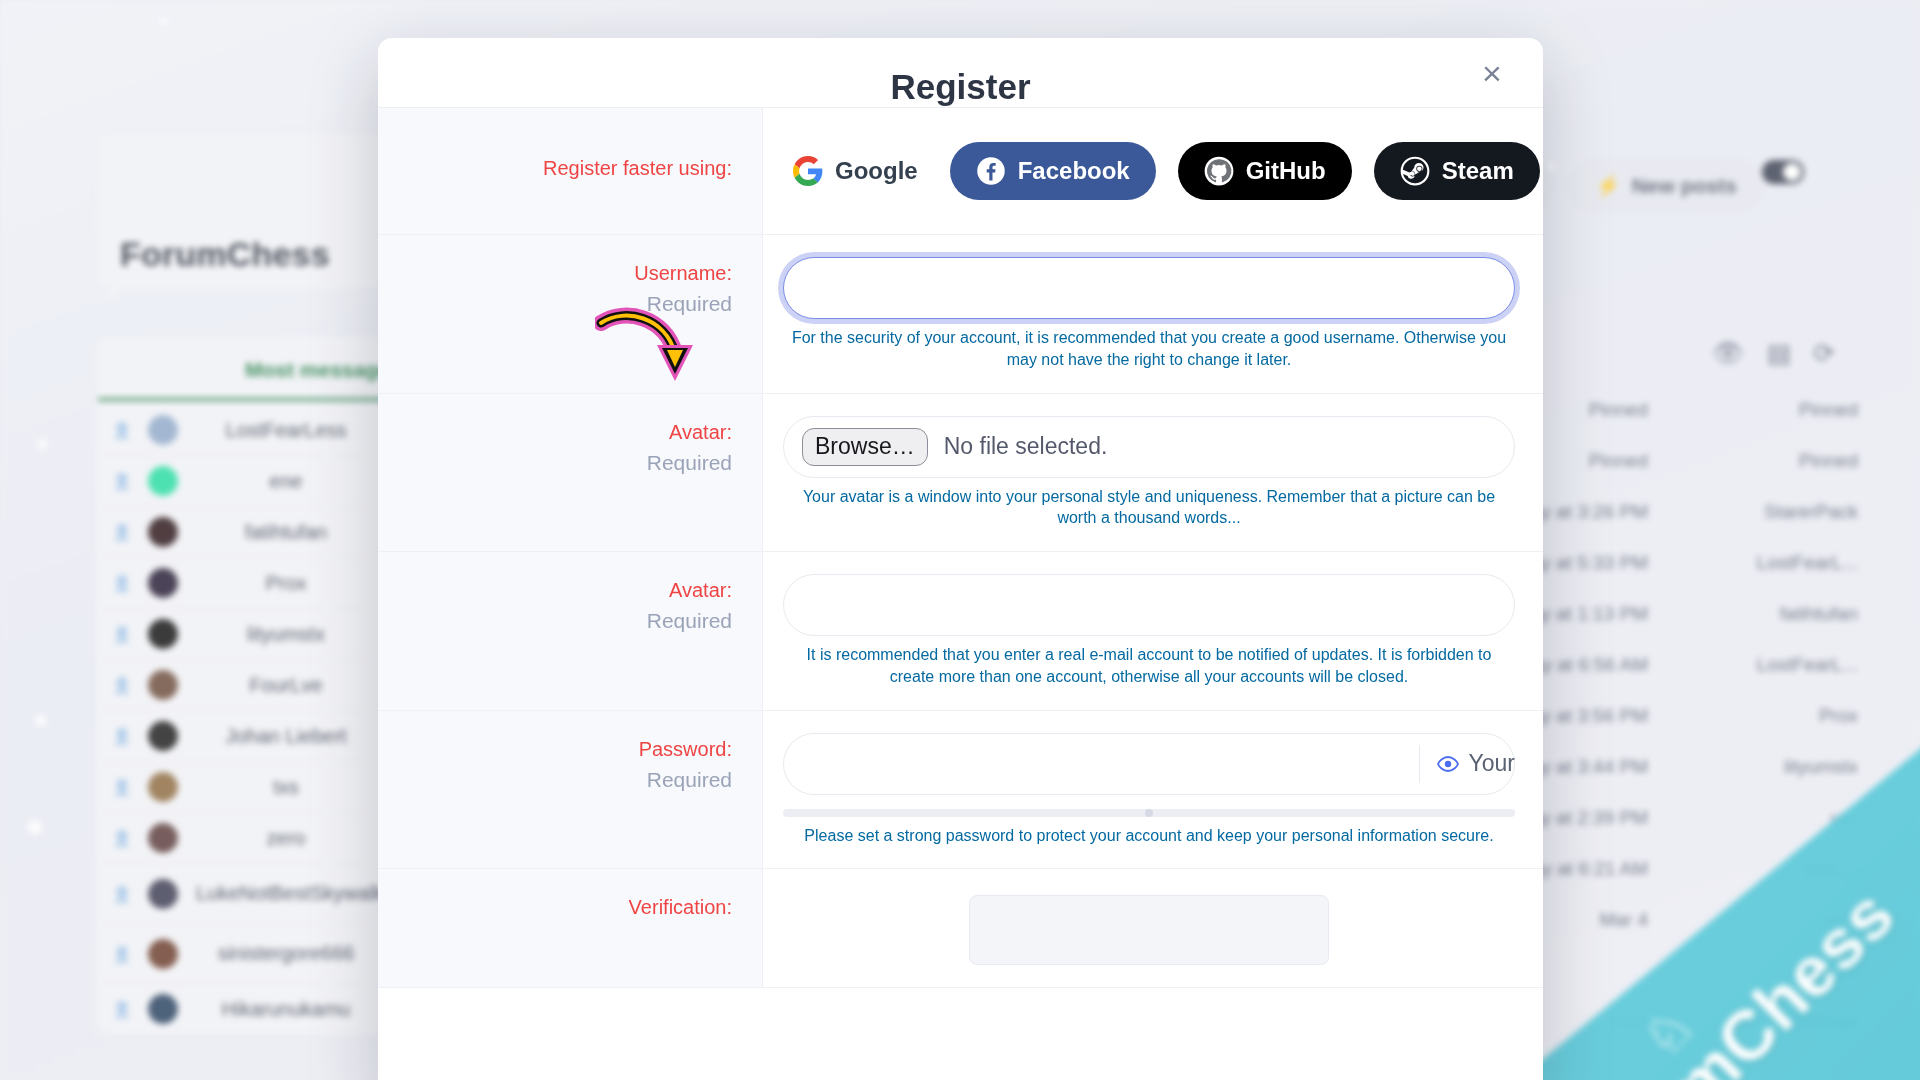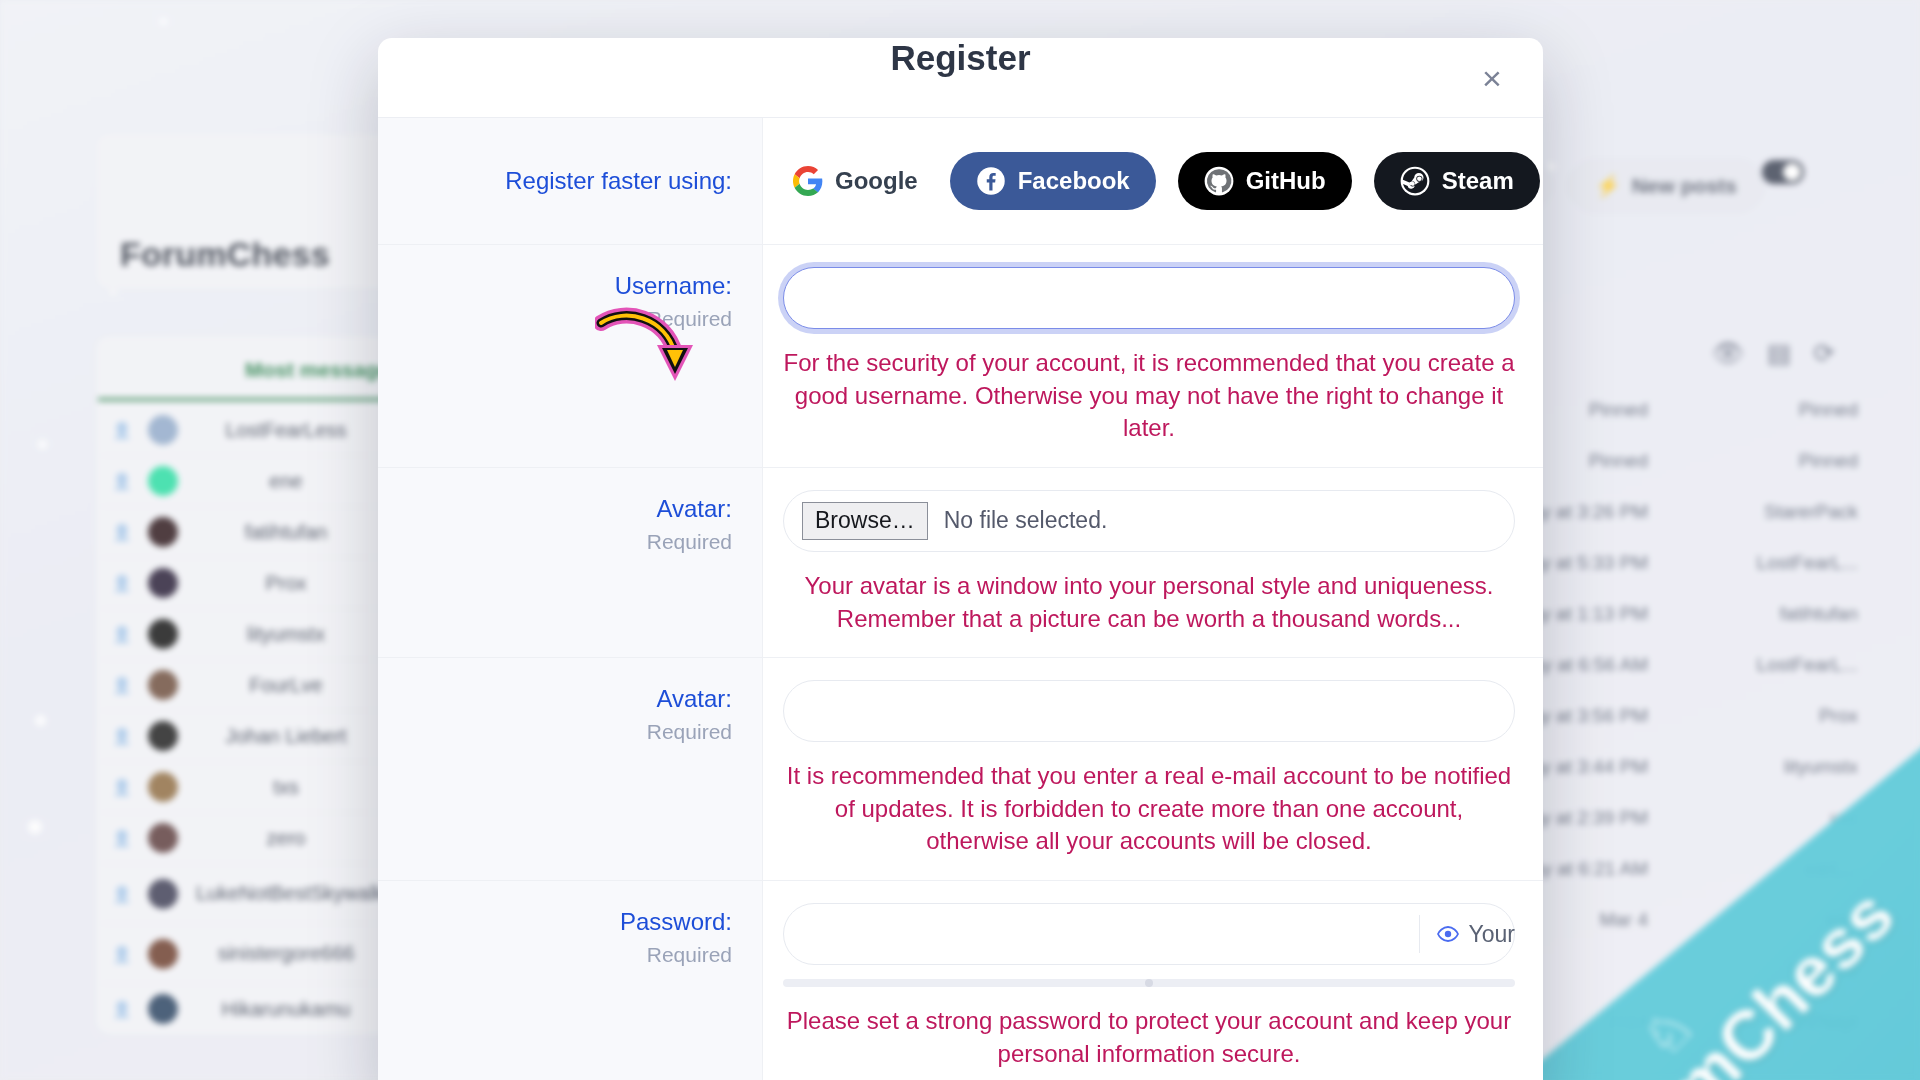--- a/index.html
+++ b/index.html
@@ -102,22 +102,22 @@
   #modal {
     position:absolute; left:378px; top:38px;
     width:1165px; height:1060px;
     background:#ffffff;
     border-radius:14px 14px 0 0;
     box-shadow: 0 22px 70px rgba(20,25,40,.22);
     overflow:hidden;
   }
 
   #modal-header {
-    position:relative; height:80px;
-    display:flex; align-items:flex-start; justify-content:center;
+    position:relative; height:70px;
+    display:flex; align-items:flex-end; justify-content:center;
     border-bottom:1px solid #eceef3;
   }
   #modal-title { font-size:35px; font-weight:600; color:#2e3646; }
   #close-btn {
     position:absolute; right:30px; top:50%; transform:translateY(-50%);
     width:42px; height:42px; border:none; background:transparent;
     color:#7b8296; font-size:34px; line-height:1; cursor:pointer;
     font-weight:300;
   }
 
@@ -125,21 +125,21 @@
     display:flex; align-items:stretch;
     border-bottom:1px solid #eef0f4;
   }
   .row-label {
     width:385px; flex:none;
     background:#f8f9fc;
     border-right:1px solid #eef0f4;
     padding:26px 30px 26px 0;
     text-align:right;
   }
-  .row-label .lab { font-size:24px; color:#1d4ed8; line-height:1.25; }
+  .row-label .lab { font-size:20px; color:#ef4444; line-height:1.25; }
   .row-label .req { font-size:21px; color:#9aa3b8; margin-top:6px; }
   .row-body { flex:1; padding:22px 28px 22px 20px; background:#fff; }
 
   
   #social-row .row-label { padding-top:48px; background:#f8f9fc; }
   #social-row .row-body { padding:34px 20px 34px 20px; display:flex; align-items:center; gap:22px; }
   .social-btn {
     display:flex; align-items:center; gap:12px;
     height:58px; padding:0 26px;
     border:none; border-radius:29px; cursor:pointer;
@@ -159,34 +159,34 @@
     background:#fff; outline:none;
     font-size:22px; color:#2e3646;
     padding:0 26px;
     font-family:"Liberation Sans", sans-serif;
   }
   .field.focused {
     border-color:#7b8ce8;
     box-shadow: 0 0 0 5px rgba(140,156,235,.45);
   }
   .hint {
-    margin-top:18px; text-align:center;
-    font-size:24px; line-height:1.36; color:#be185d;
+    margin-top:8px; text-align:center;
+    font-size:16px; line-height:1.36; color:#0369a1;
   }
 
   
   #avatar-box {
     width:100%; height:62px;
     border:1px solid #e7eaf0; border-radius:31px;
     display:flex; align-items:center; gap:16px;
     padding:0 18px;
   }
   #browse-btn {
     height:38px; padding:0 12px;
-    border:1px solid #8b8f99; border-radius:0;
+    border:1px solid #8b8f99; border-radius:12px;
     background:#efeff1; color:#16181d;
     font-size:23px; cursor:pointer;
     font-family:"Liberation Sans", sans-serif;
   }
   #file-status { font-size:23px; color:#54596b; }
 
   
   #pw-wrap { position:relative; display:flex; align-items:center; }
   #pw-wrap .field { padding-right:130px; }
   #show-pw {

